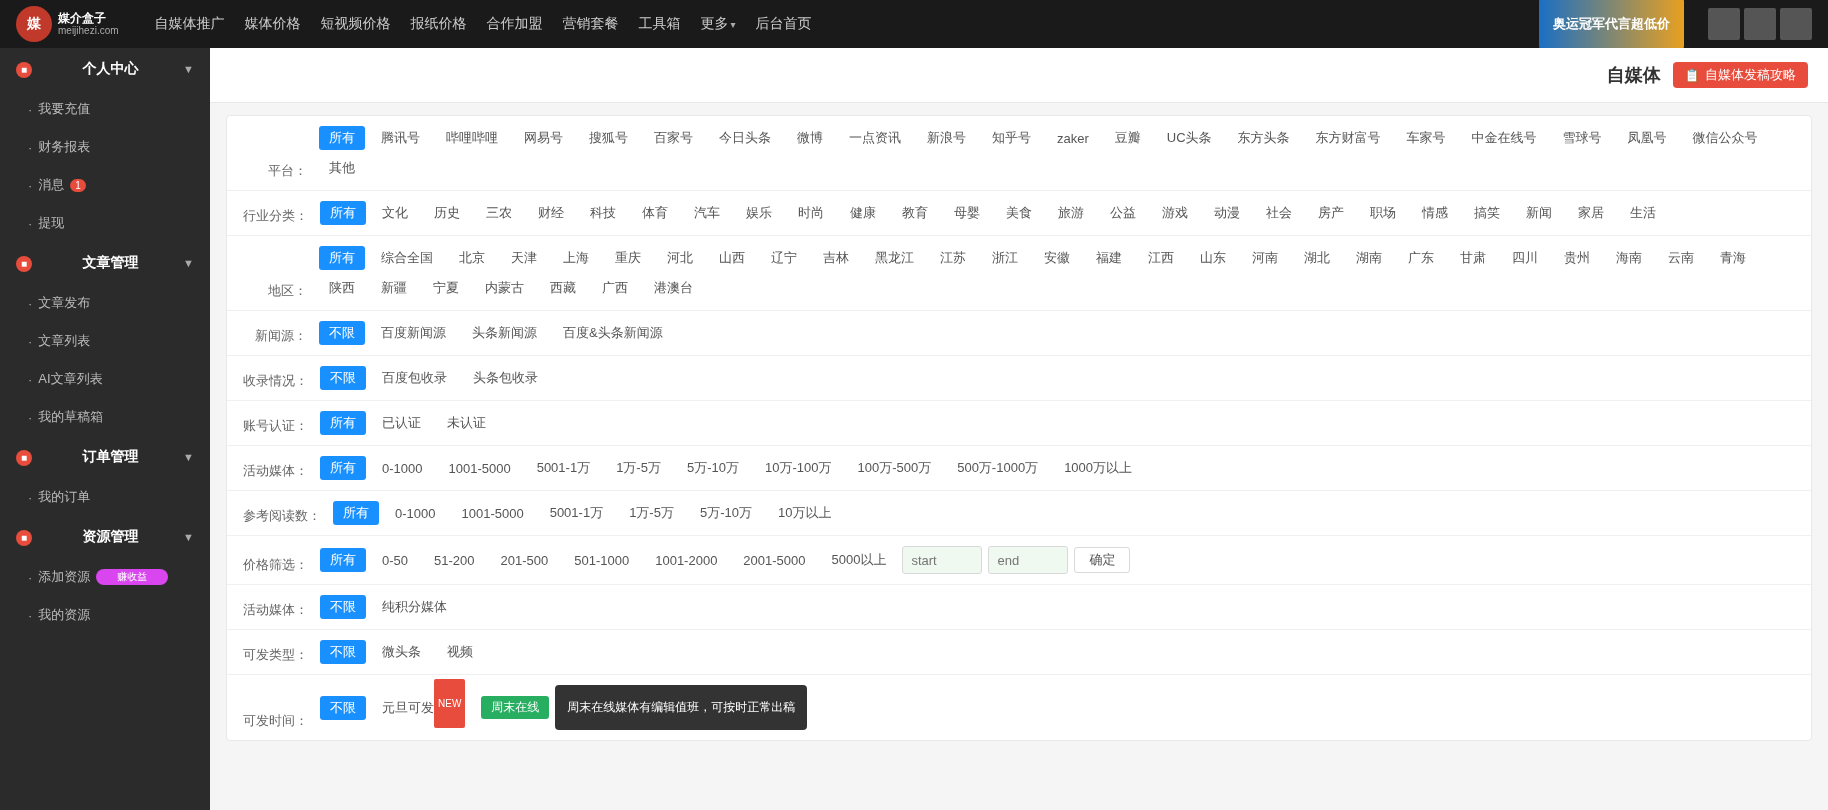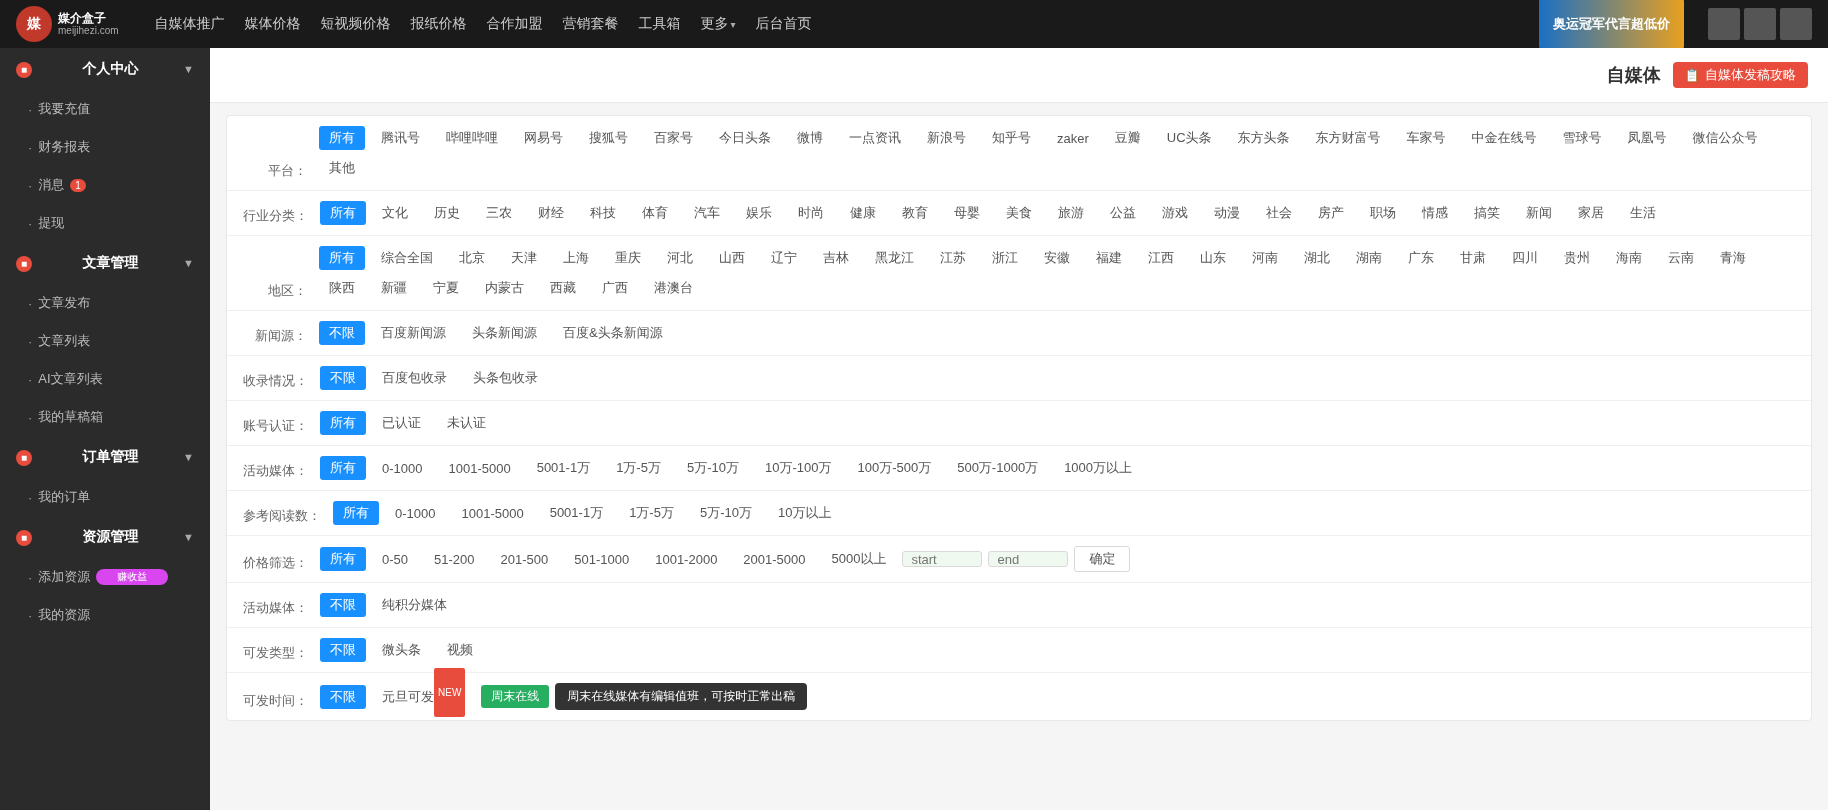--- a/index.html
+++ b/index.html
@@ -158,21 +158,21 @@
     }
     .filter-tag.active {
       background: #1890ff;
       color: #fff;
     }
     .price-input-group {
       display: flex; align-items: center; gap: 6px;
     }
     .price-input {
       width: 80px;
-      height: 16px;
+      height: 28px;
       border: 1px solid #d9d9d9;
       border-radius: 3px;
       padding: 0 8px;
       font-size: 13px;
       background: #f0f9f0;
       color: #555;
     }
     .confirm-btn {
       background: #fff;
       border: 1px solid #d9d9d9;
@@ -181,21 +181,21 @@
       cursor: pointer;
       font-size: 13px;
       color: #555;
     }
 
     
     .tooltip-bubble {
       background: #333;
       color: #fff;
       font-size: 12px;
-      padding: 5px 12px;
+      padding: 14px 12px;
       border-radius: 4px;
       white-space: nowrap;
       display: inline-block;
     }
     .new-badge {
       background: #e74c3c;
       color: #fff;
       font-size: 10px;
       padding: 19px 4px;
       border-radius: 2px;

